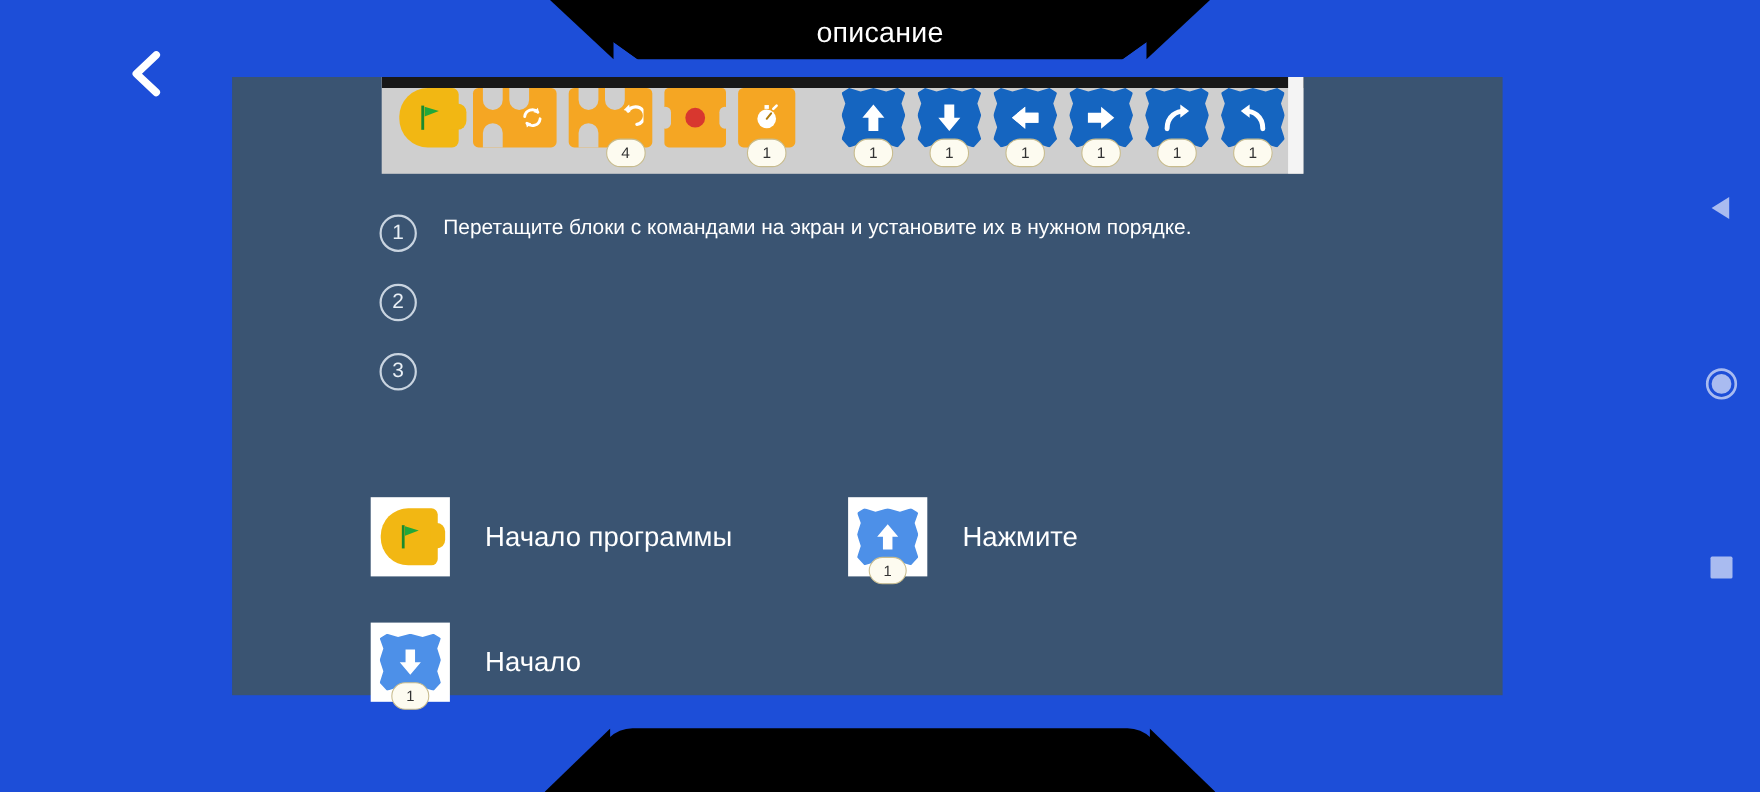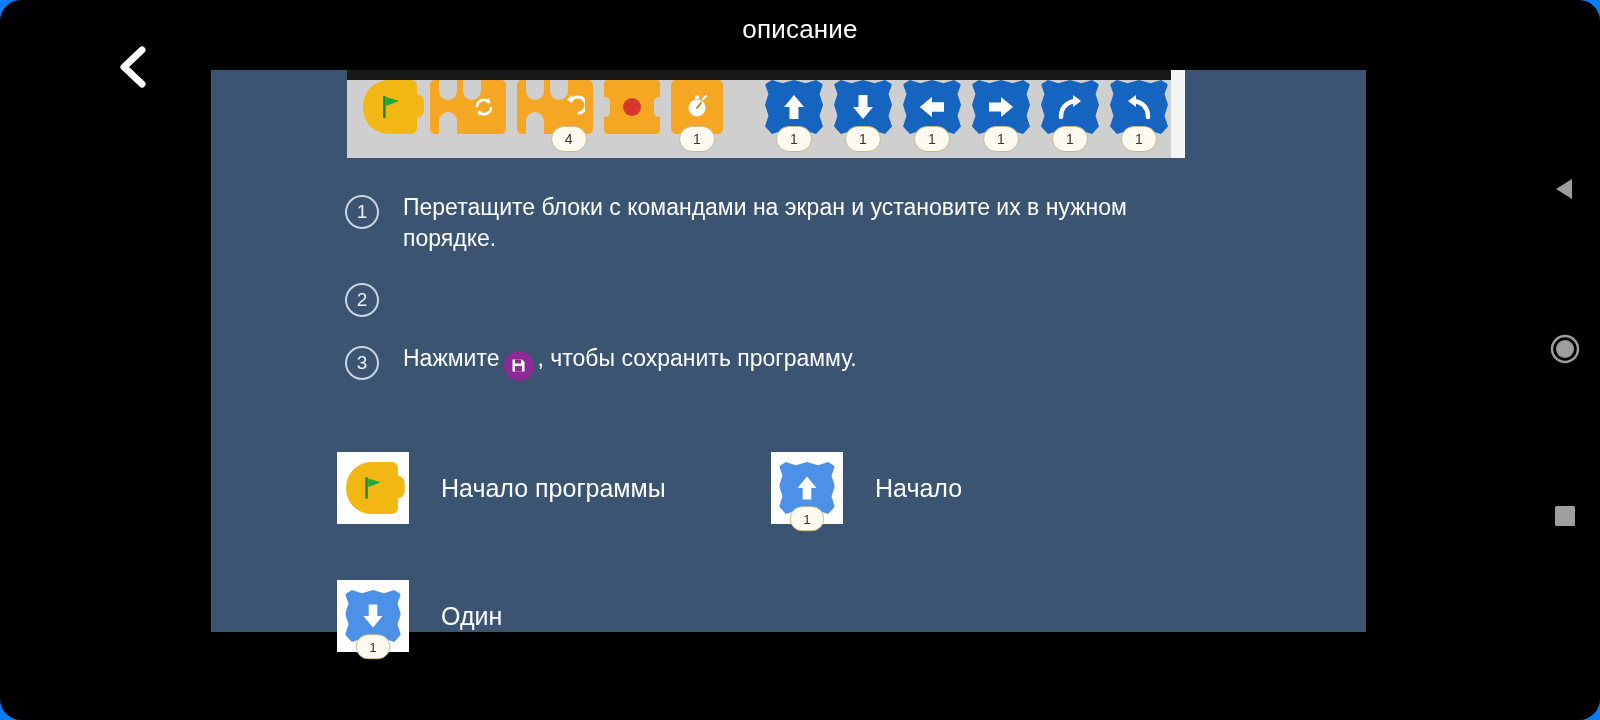--- a/index.html
+++ b/index.html
@@ -5,23 +5,22 @@
   * { box-sizing: border-box; margin: 0; padding: 0; }
   html, body {
     width: 1600px; height: 720px;
     overflow: hidden;
     background: #0a7cf5;
     font-family: "Liberation Sans", sans-serif;
   }
   #screen {
     position: relative;
     width: 1600px; height: 720px;
-    background: #000000;
+    background: #1d4ed8;
     overflow: hidden;
-    border-radius: 21px;
   }
 
   
   .notch {
     position: absolute;
     background: #000;
     left: 50%;
     transform: translateX(-50%);
     width: 500px;
   }
@@ -234,21 +233,21 @@
     border: 2px solid #c9d4e0;
     border-radius: 50%;
     color: #eaf0f6;
     display: flex; align-items: center; justify-content: center;
     font-size: 19px;
     margin-right: 24px;
     margin-top: 3px;
   }
   .step-text {
     color: #ffffff;
-    font-size: 23px;
+    font-size: 19px;
     line-height: 31px;
     max-width: 790px;
   }
   .inline-icon {
     display: inline-flex;
     align-items: center;
     justify-content: center;
     width: 30px; height: 30px;
     border-radius: 50%;
     background: #8e2a96;
@@ -258,21 +257,21 @@
   .inline-icon svg { display: block; }
 
   
   .legend {
     position: absolute;
     left: 126px;
     top: 382px;
     width: 1010px;
     display: grid;
     grid-template-columns: 434px 1fr;
-    row-gap: 56px;
+    row-gap: 42px;
   }
   .legend-item {
     display: flex;
     align-items: center;
   }
   .legend-card {
     flex: 0 0 auto;
     width: 72px; height: 72px;
     background: #ffffff;
     display: flex; align-items: center; justify-content: center;
@@ -469,29 +468,20 @@
           <span>Перетащите блоки с командами на экран и установите их в нужном порядке.</span>
         </div>
       </div>
 
       <div class="step">
         <div class="step-num">2</div>
       </div>
 
       <div class="step">
         <div class="step-num">3</div>
-        <div class="step-text">
-          <span>Нажмите</span><span class="inline-icon">
-              <svg width="15" height="15" viewBox="0 0 15 15">
-                <path d="M1.5 1.5 H11 L13.5 4 V13.5 H1.5 Z" fill="#fff"></path>
-                <rect x="4" y="1.5" width="6" height="4" fill="#8e2a96"></rect>
-                <rect x="4" y="8" width="7" height="5.5" fill="#8e2a96"></rect>
-              </svg>
-            </span><span>, чтобы сохранить программу.</span>
-        </div>
       </div>
 
     </div>
 
     <div class="legend">
 
       <div class="legend-item">
         <div class="legend-card">
           <div class="blk start">
             <div class="body"></div>
@@ -511,37 +501,37 @@
           <div class="blk move light">
             <div class="body"></div>
             <div class="glyph">
               <svg width="26" height="30" viewBox="0 0 26 30">
                 <path d="M13 3 L23 15 L17.5 15 L17.5 27 L8.5 27 L8.5 15 L3 15 Z" fill="#fff"></path>
               </svg>
             </div>
             <div class="badge">1</div>
           </div>
         </div>
-        <div class="legend-label">Начало</div>
+        <div class="legend-label">Нажмите</div>
       </div>
 
 
       <div class="legend-item">
         <div class="legend-card">
           <div class="blk move light">
             <div class="body"></div>
             <div class="glyph">
               <svg width="26" height="30" viewBox="0 0 26 30">
                 <path d="M13 27 L23 15 L17.5 15 L17.5 3 L8.5 3 L8.5 15 L3 15 Z" fill="#fff"></path>
               </svg>
             </div>
             <div class="badge">1</div>
           </div>
         </div>
-        <div class="legend-label">Один</div>
+        <div class="legend-label">Начало</div>
       </div>
 
     </div>
 
   </div>
 
   <div class="notch notch-bottom"></div>
   <div class="notch-bot-wedge-l"></div>
   <div class="notch-bot-wedge-r"></div>
 

